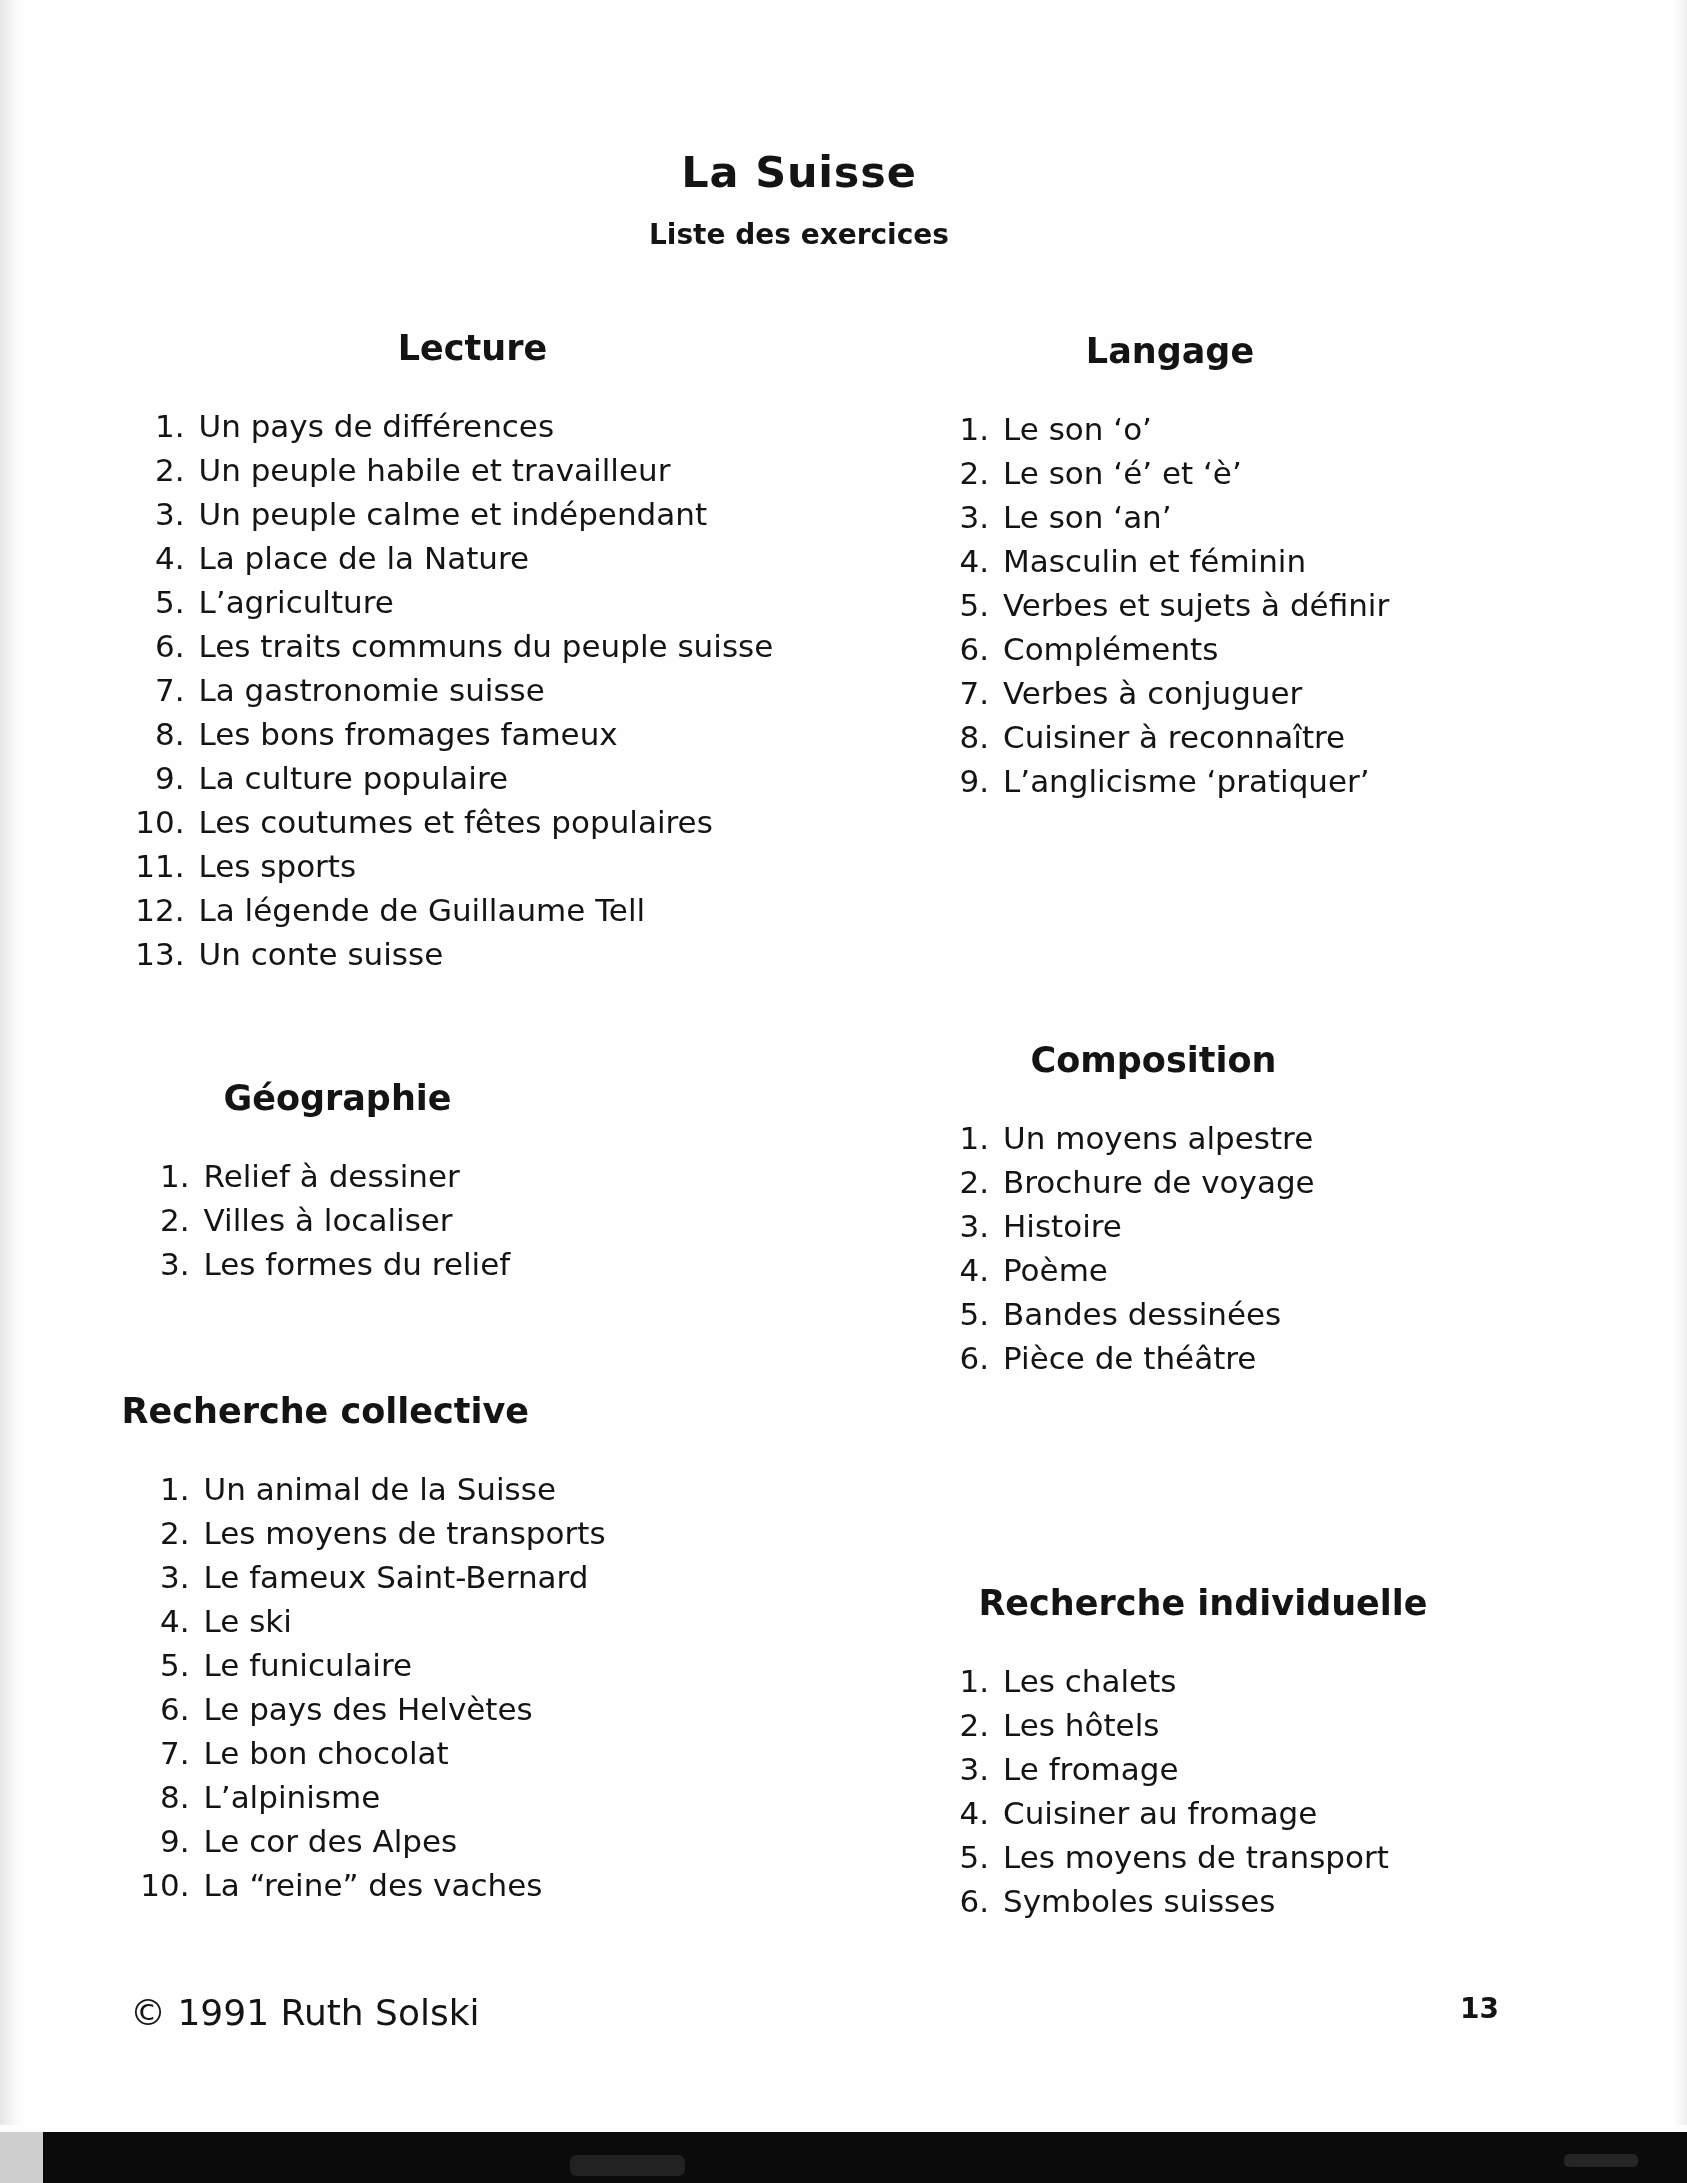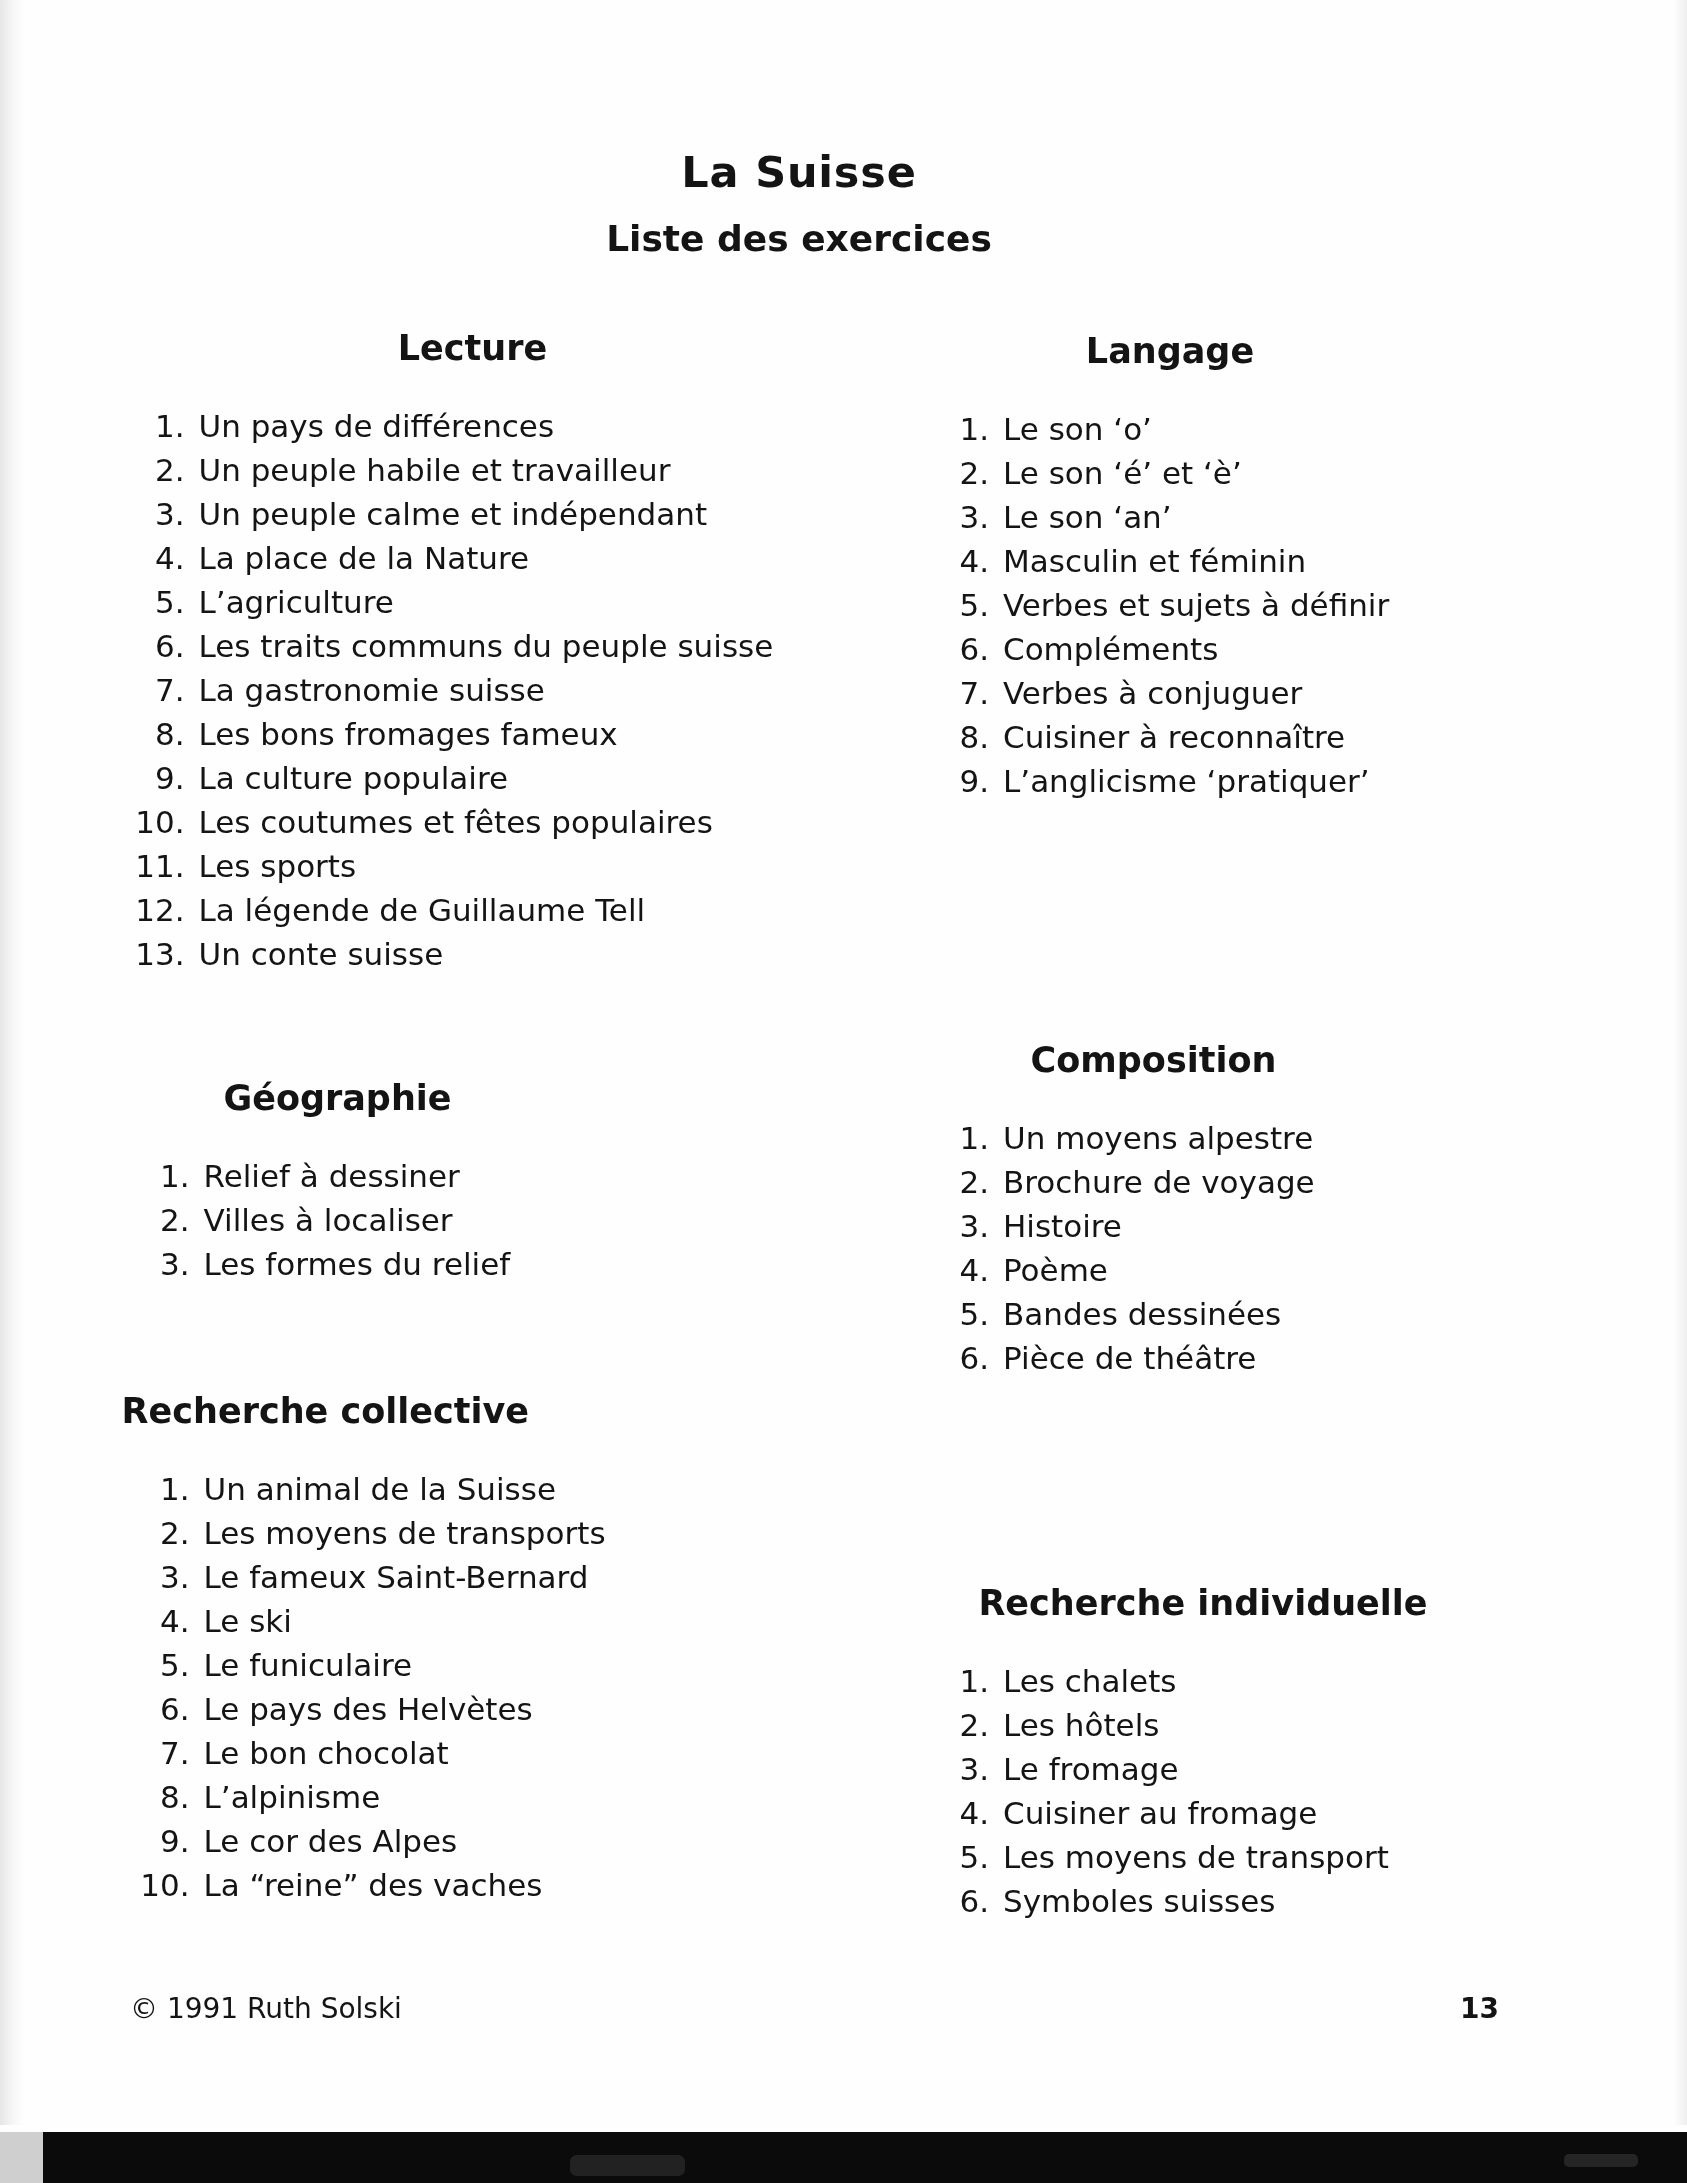--- a/index.html
+++ b/index.html
@@ -71,21 +71,21 @@
     width: 1598px;
     text-align: center;
   }
   .doc-title {
     font-size: 43px;
     font-weight: bold;
     letter-spacing: 0.8px;
   }
   .doc-subtitle {
     margin-top: 21.4px;
-    font-size: 36px;
+    font-size: 28px;
     font-weight: bold;
   }
 
   .section {
     position: absolute;
   }
   .section-heading {
     font-size: 35px;
     font-weight: bold;
     text-align: center;
@@ -128,21 +128,21 @@
   #sec-recherche-ind      { left: 931px; top: 1583px; width: 544px; }
 
   .footer {
     position: absolute;
     left: 0; right: 0;
     top: 1992px;
   }
   .footer .copyright {
     position: absolute;
     left: 130px;
-    font-size: 28px;
+    font-size: 36px;
   }
   .footer .page-number {
     position: absolute;
     left: 1460px;
     font-size: 28px;
     font-weight: bold;
   }
 </style>
 </head>
 <body>

